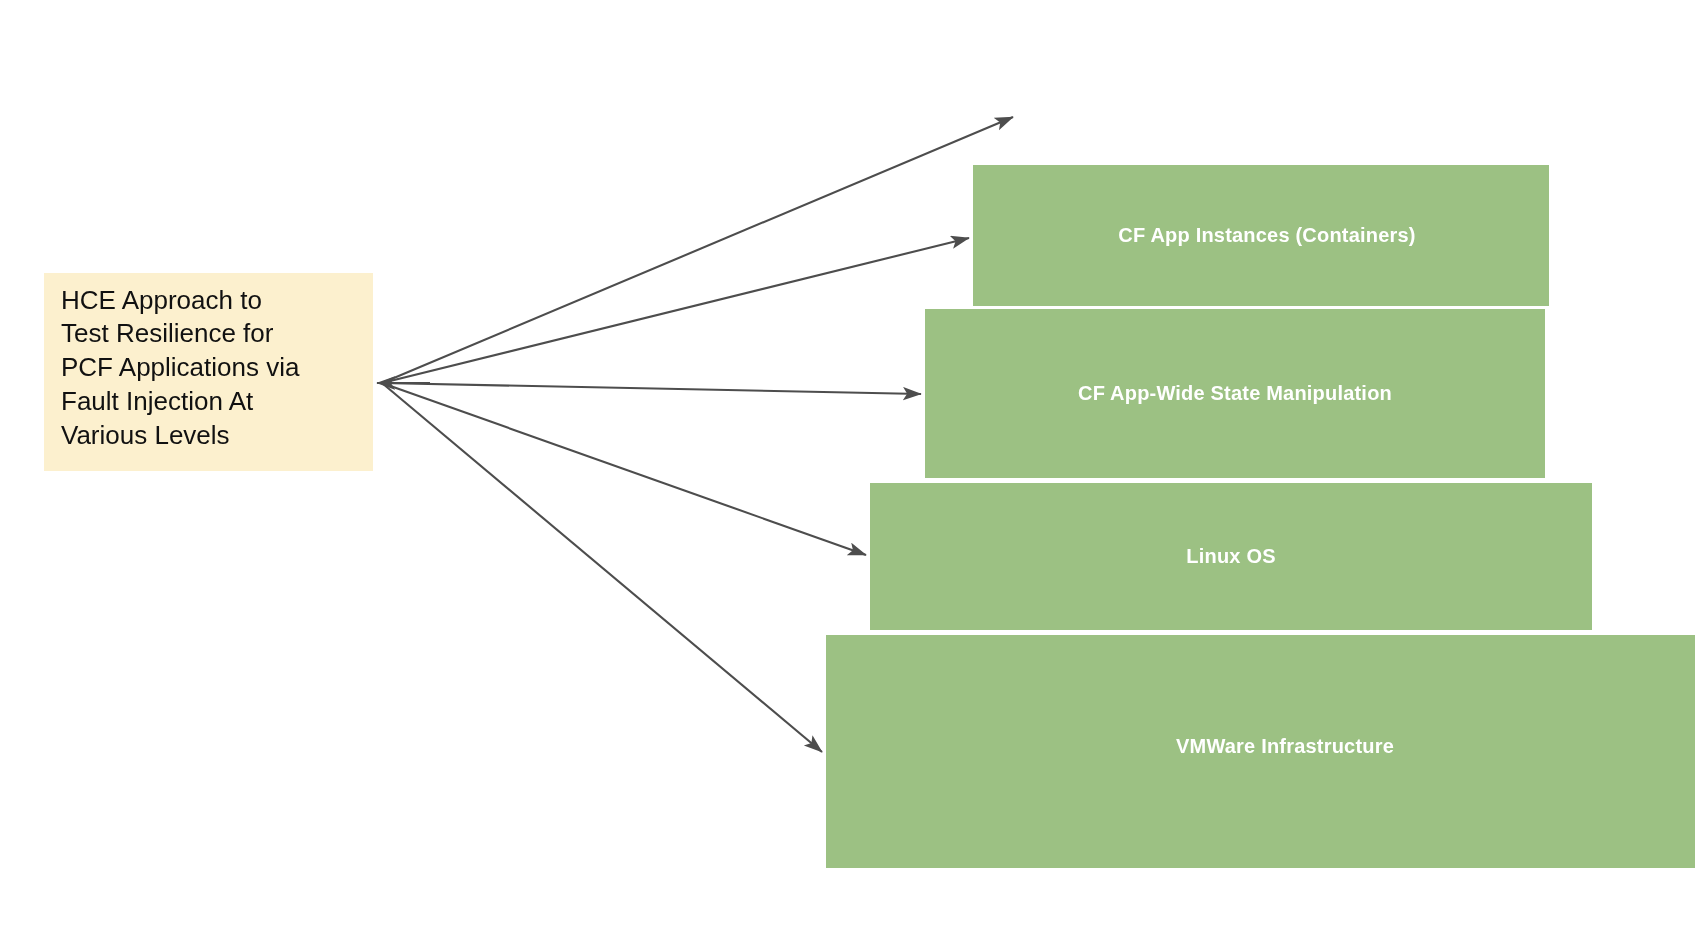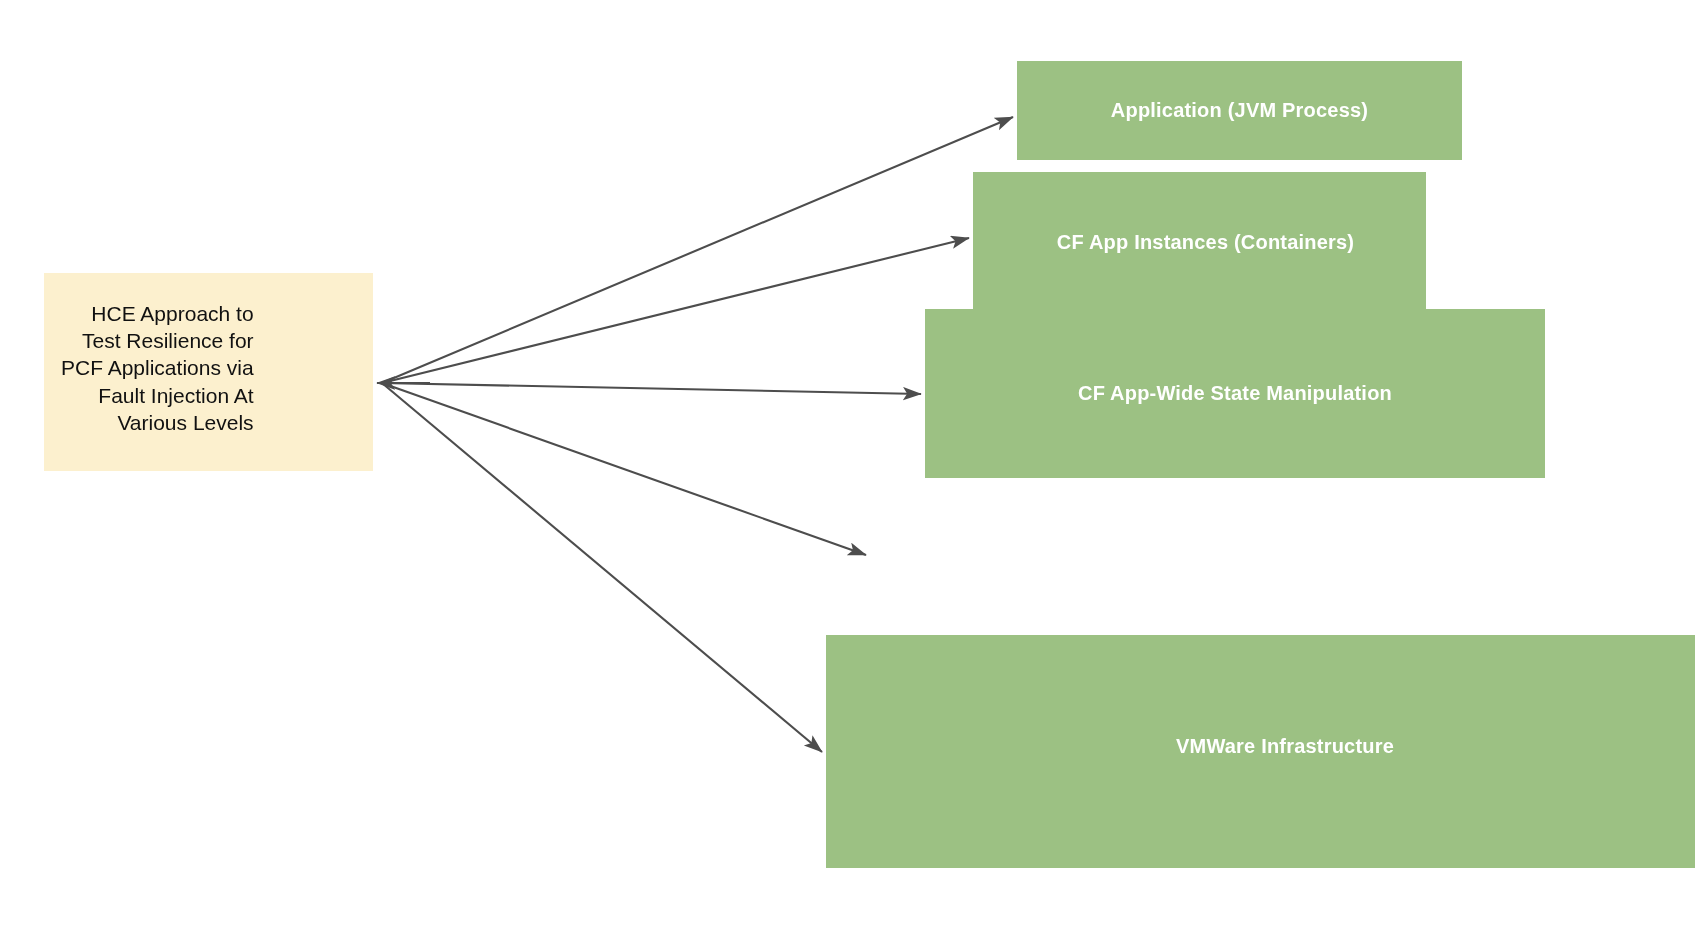--- a/index.html
+++ b/index.html
@@ -37,34 +37,34 @@
   .node-green {
     background: #9cc183;
     color: #ffffff;
     font-weight: bold;
     font-size: 20px;
     letter-spacing: 0.2px;
   }
   .node-note {
     background: #fcf0ce;
     color: #111111;
-    font-size: 21px;
+    font-size: 26px;
     line-height: 1.30;
     justify-content: flex-start;
     padding: 0 0 8px 17px;
-    text-align: right;
+    text-align: left;
   }
   .node-note .note-text {
     display: block;
     white-space: pre-line;
   }
   
   #note-hce      { left: 44px;   top: 273px; width: 329px; height: 198px; }
   #box-application { left: 1017px; top: 61px;  width: 445px; height: 99px; }
-  #box-cf-instances{ left: 973px;  top: 172px; width: 453px; height: 141px; padding-left: 12px; }
+  #box-cf-instances{ left: 973px;  top: 165px; width: 576px; height: 141px; padding-left: 12px; }
   #box-cf-appwide  { left: 925px;  top: 309px; width: 620px; height: 169px; text-align: right; }
   #box-linux-os    { left: 870px;  top: 483px; width: 722px; height: 147px; }
   #box-vmware      { left: 826px;  top: 635px; width: 918px; height: 233px; }
   
   #box-vmware .node-label { transform: translateY(-5px); }
 </style>
 </head>
 <body>
 
 <div id="canvas">
@@ -90,30 +90,30 @@
   </svg>
 
   <div class="node node-note" id="note-hce">
     <span class="note-text">HCE Approach to
 Test Resilience for
 PCF Applications via
 Fault Injection At
 Various Levels</span>
   </div>
 
-  <div class="node node-green" id="box-application">
-    <span class="node-label">Application (JVM Process)</span>
-  </div>
 
   <div class="node node-green" id="box-cf-instances">
     <span class="node-label">CF App Instances (Containers)</span>
   </div>
 
   <div class="node node-green" id="box-cf-appwide">
     <span class="node-label">CF App-Wide State Manipulation</span>
   </div>
 
+  <div class="node node-green" id="box-linux-os">
+    <span class="node-label">Linux OS</span>
+  </div>
 
   <div class="node node-green" id="box-vmware">
     <span class="node-label">VMWare Infrastructure</span>
   </div>
 
 </div>
 
 </body></html>

